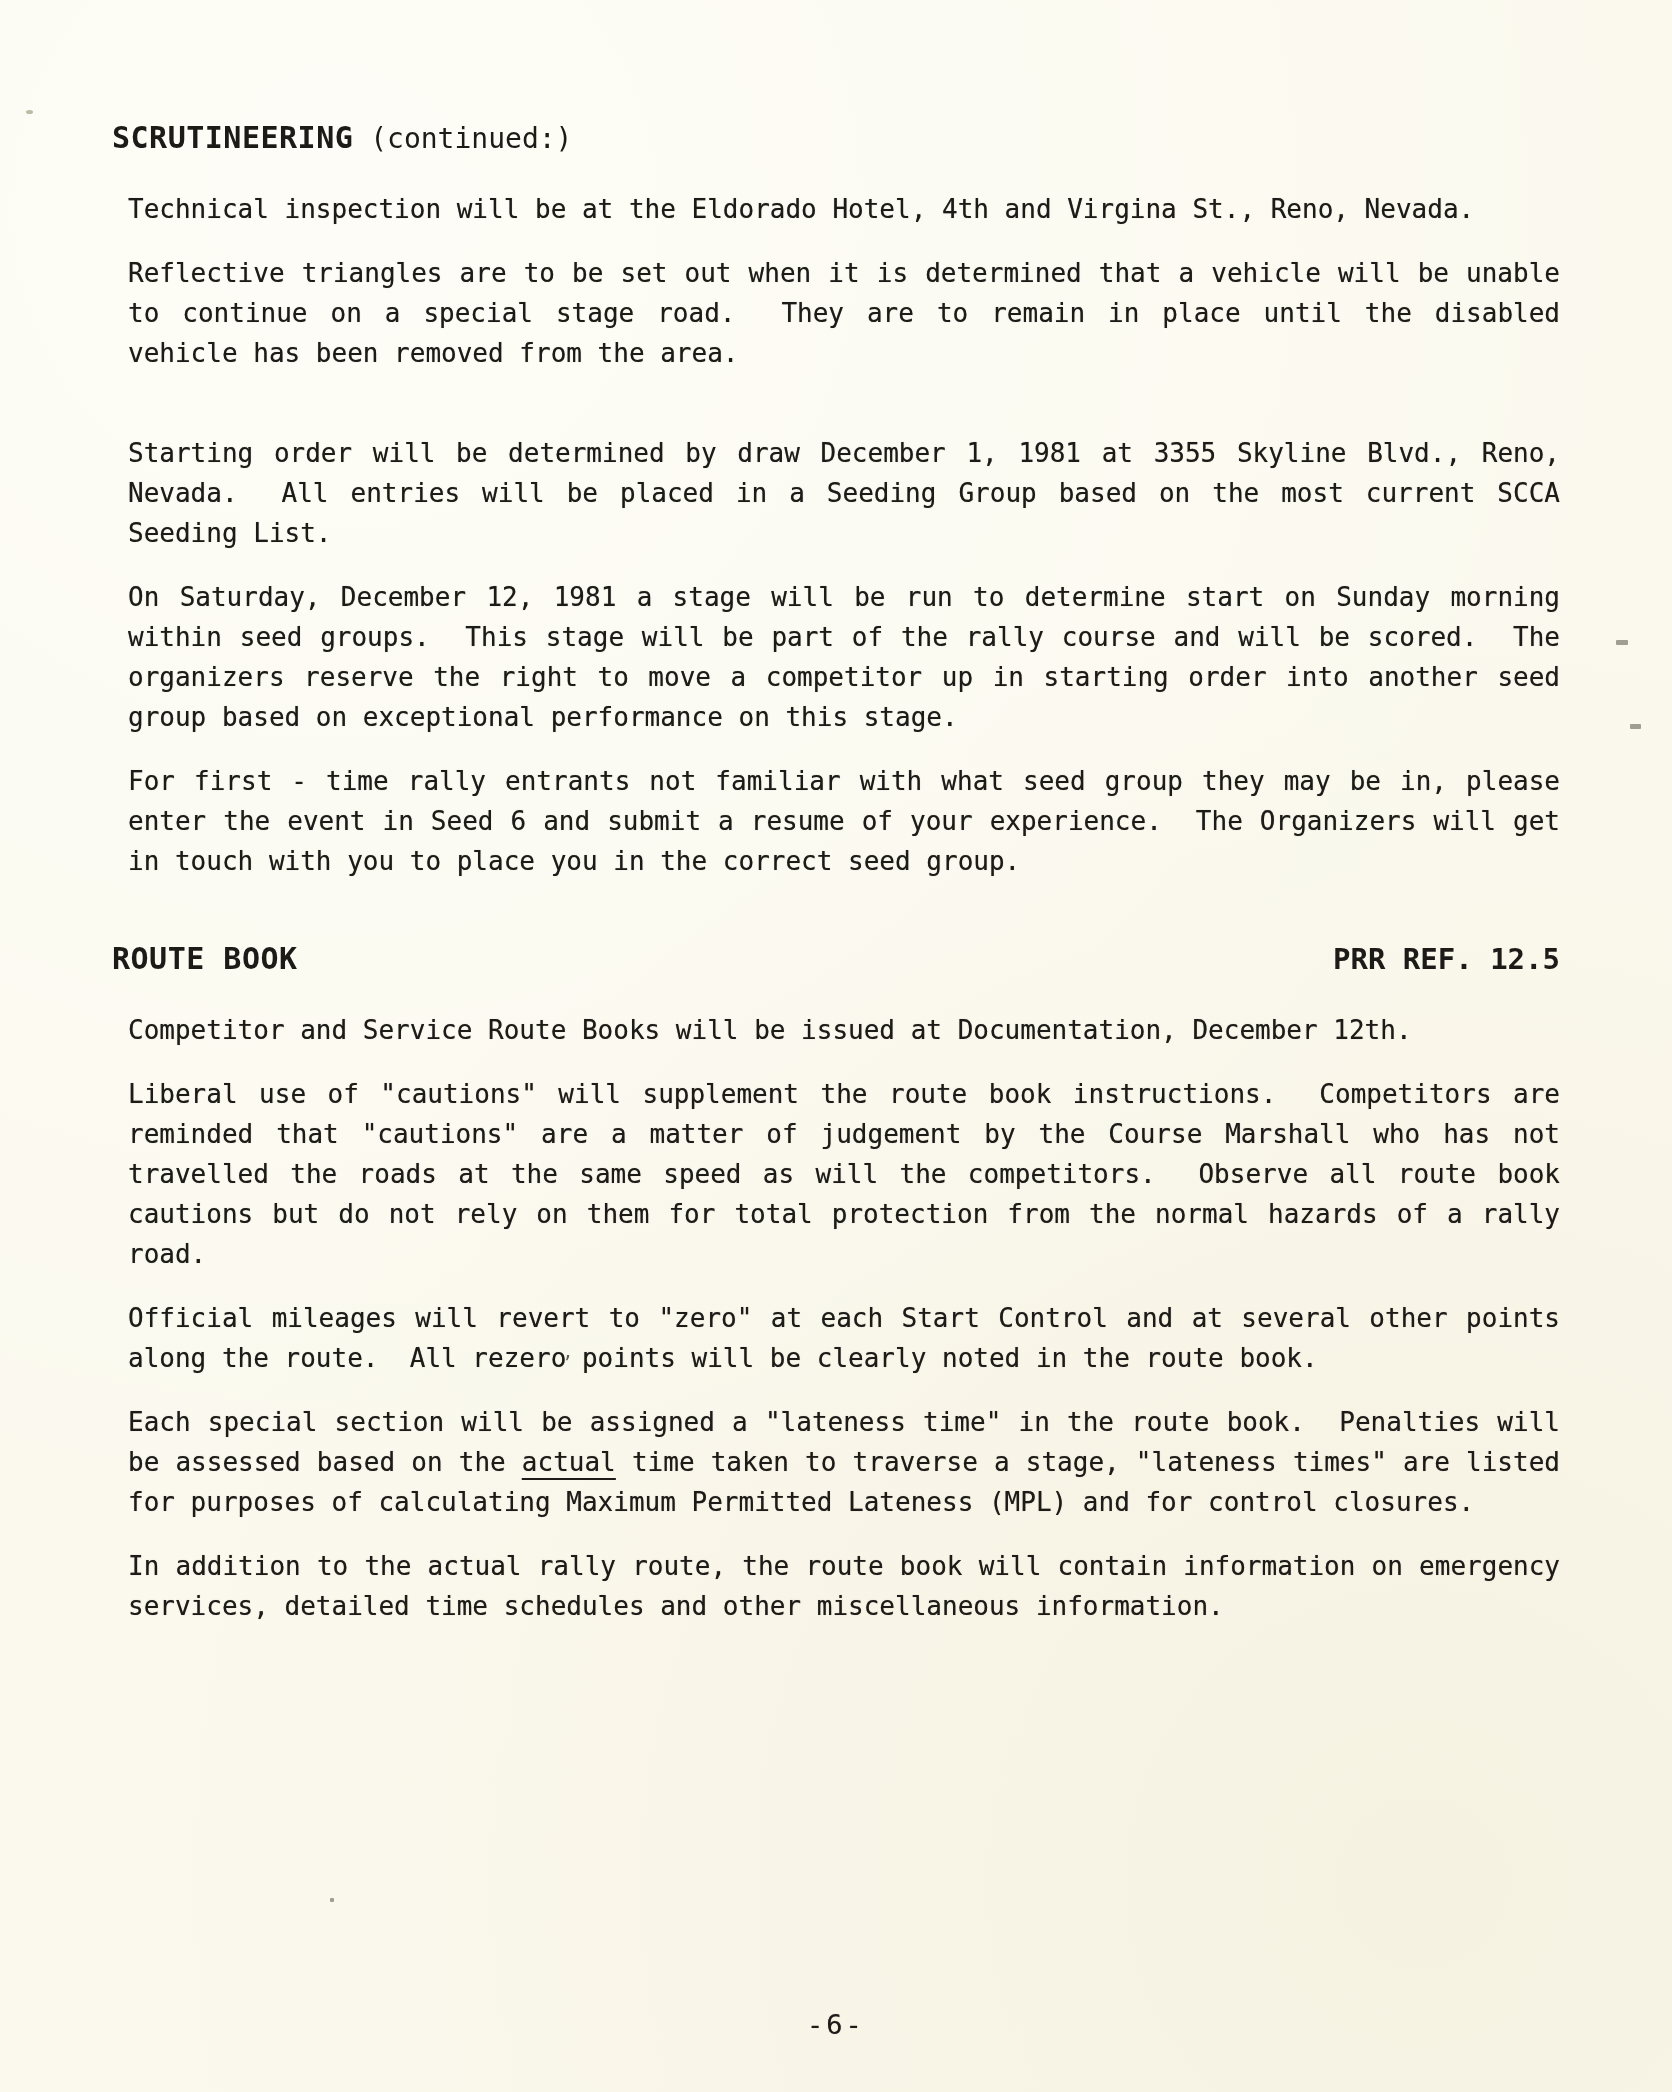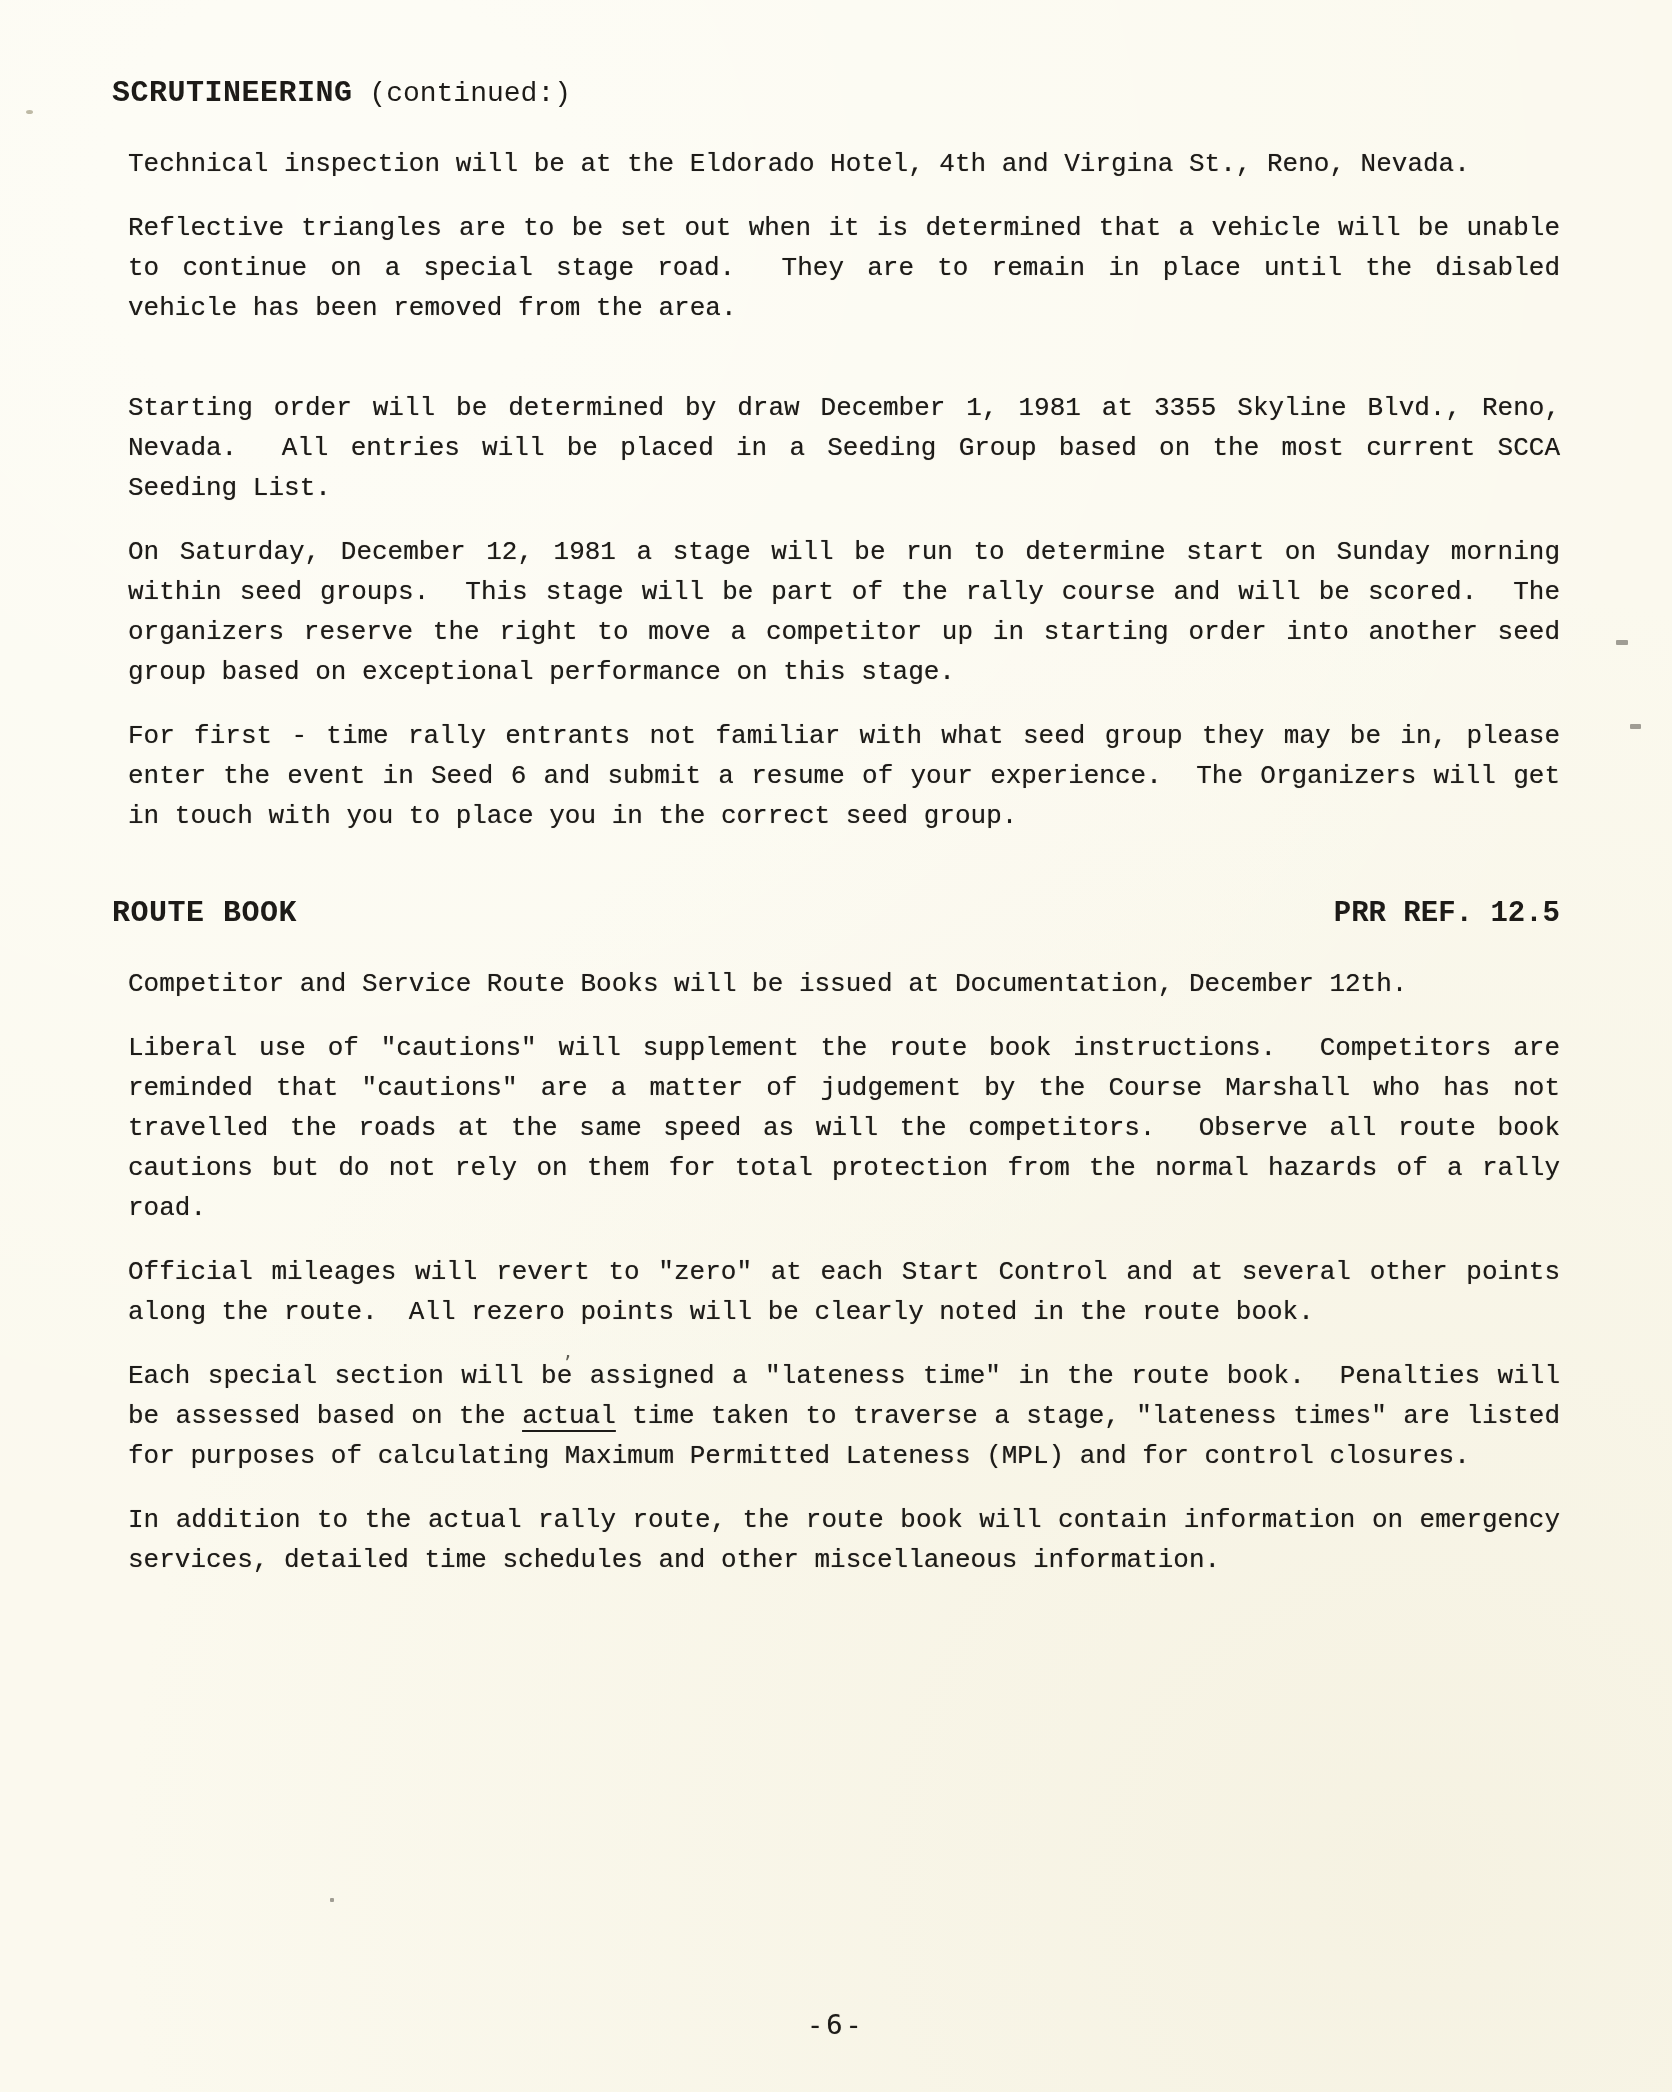--- a/index.html
+++ b/index.html
@@ -13,22 +13,21 @@
     height: 2092px;
     margin: 0 auto;
     background: #fbf9ee;
     background-image: radial-gradient(circle at 20% 10%, rgba(255,255,252,0.6), rgba(0,0,0,0) 60%),
                       radial-gradient(circle at 85% 90%, rgba(240,235,214,0.5), rgba(0,0,0,0) 55%);
     color: #1d1b18;
     font-family: "DejaVu Sans Mono", "Liberation Mono", monospace;
     overflow: hidden;
   }
   .content {
-    padding: 76px 112px 0 112px;
-    font-family: Liberation Mono, monospace;
+    padding: 120px 112px 0 112px;
   }
   section.section { margin: 0; }
   section.section + section.section { margin-top: 60px; }
   .sec-head {
     display: flex;
     justify-content: space-between;
     align-items: baseline;
     margin: 0 0 34px 0;
   }
   .sec-title {

